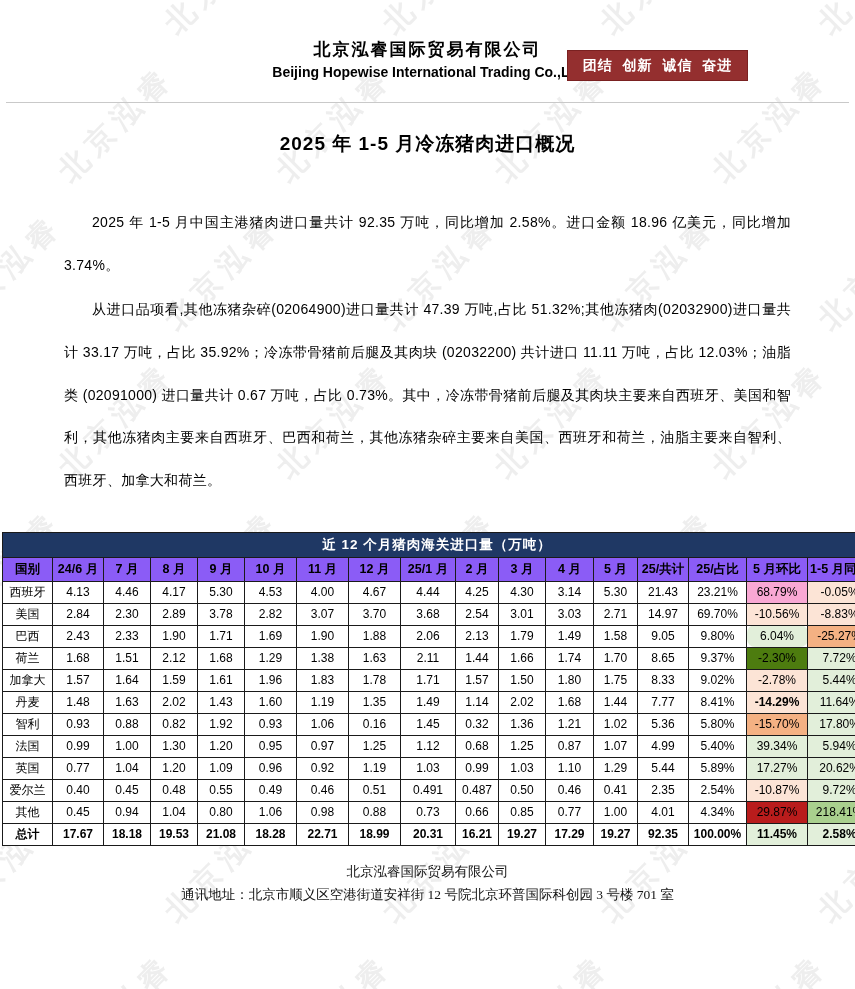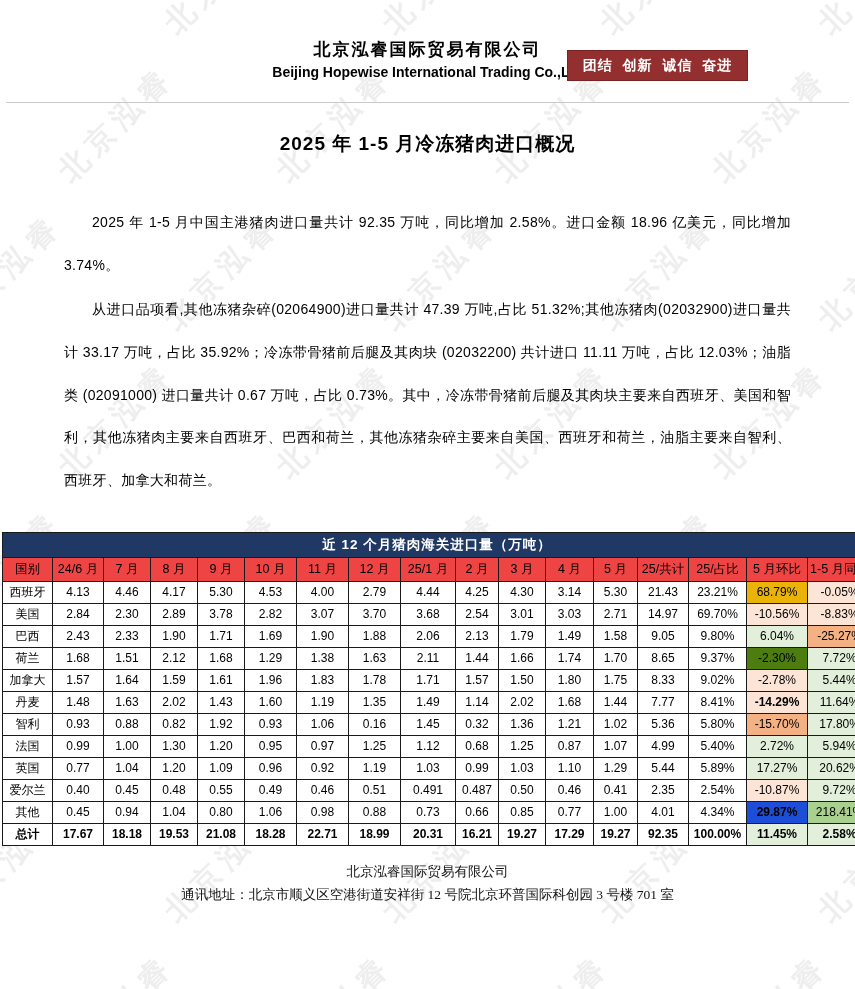--- a/index.html
+++ b/index.html
@@ -46,21 +46,21 @@
     border-collapse:collapse; font-size:12px;
   }
   .data-table th, .data-table td {
     border:1px solid #1a1a1a; text-align:center; vertical-align:middle;
     height:22px; padding:0 1px; overflow:hidden; white-space:nowrap;
   }
   .t-title-row th {
     background:#1f3864; color:#ffffff; font-size:13.5px; font-weight:700;
     height:25px; letter-spacing:1px;
   }
-  .t-head-row th { font-weight:400; font-size:12.5px; background:#ef4444; height:24px;margin-top:32px; }
+  .t-head-row th { font-weight:700; font-size:12.5px; background:#8b5cf6; height:24px;margin-top:32px; }
   .data-table td { background:#ffffff; }
   td.country { font-weight:500; }
   .total-row td { font-weight:700; }
 
   
   .ftr {
     margin-top:14px; text-align:center;
     font-family:"Liberation Serif","DejaVu Serif",serif;
     font-size:13.5px; line-height:1.75; color:#111;
   }
@@ -170,29 +170,29 @@
       </thead>
       <tbody>
           <tr>
             <td class="country">西班牙</td>
             <td>4.13</td>
             <td>4.46</td>
             <td>4.17</td>
             <td>5.30</td>
             <td>4.53</td>
             <td>4.00</td>
-            <td>2.79</td>
+            <td>4.67</td>
             <td>4.44</td>
             <td>4.25</td>
             <td>4.30</td>
             <td>3.14</td>
             <td>5.30</td>
             <td>21.43</td>
             <td>23.21%</td>
-            <td style="background: #eab308;">68.79%</td>
+            <td style="background: #f9a8d4;">68.79%</td>
             <td style="background: rgb(252, 228, 214);">-0.05%</td>
           </tr>
           <tr>
             <td class="country">美国</td>
             <td>2.84</td>
             <td>2.30</td>
             <td>2.89</td>
             <td>3.78</td>
             <td>2.82</td>
             <td>3.07</td>
@@ -216,21 +216,21 @@
             <td>1.69</td>
             <td>1.90</td>
             <td>1.88</td>
             <td>2.06</td>
             <td>2.13</td>
             <td>1.79</td>
             <td>1.49</td>
             <td>1.58</td>
             <td>9.05</td>
             <td>9.80%</td>
-            <td style="background: rgb(226, 239, 218);">6.04%</td>
+            <td style="background: rgb(226, 239, 218); border-radius: 8px;">6.04%</td>
             <td style="background: rgb(244, 177, 131);">-25.27%</td>
           </tr>
           <tr>
             <td class="country">荷兰</td>
             <td>1.68</td>
             <td>1.51</td>
             <td>2.12</td>
             <td>1.68</td>
             <td>1.29</td>
             <td>1.38</td>
@@ -311,21 +311,21 @@
             <td>0.95</td>
             <td>0.97</td>
             <td>1.25</td>
             <td>1.12</td>
             <td>0.68</td>
             <td>1.25</td>
             <td>0.87</td>
             <td>1.07</td>
             <td>4.99</td>
             <td>5.40%</td>
-            <td style="background: rgb(226, 239, 218);">2.72%</td>
+            <td style="background: rgb(226, 239, 218);">39.34%</td>
             <td style="background: rgb(226, 239, 218);">5.94%</td>
           </tr>
           <tr>
             <td class="country">英国</td>
             <td>0.77</td>
             <td>1.04</td>
             <td>1.20</td>
             <td>1.09</td>
             <td>0.96</td>
             <td>0.92</td>
@@ -368,21 +368,21 @@
             <td>1.06</td>
             <td>0.98</td>
             <td>0.88</td>
             <td>0.73</td>
             <td>0.66</td>
             <td>0.85</td>
             <td>0.77</td>
             <td>1.00</td>
             <td>4.01</td>
             <td>4.34%</td>
-            <td style="background: #1d4ed8; font-weight: bold;">29.87%</td>
+            <td style="background: #b91c1c;">29.87%</td>
             <td style="background: rgb(169, 208, 142);">218.41%</td>
           </tr>
           <tr class="total-row">
             <td class="country">总计</td>
             <td>17.67</td>
             <td>18.18</td>
             <td>19.53</td>
             <td>21.08</td>
             <td>18.28</td>
             <td>22.71</td>

